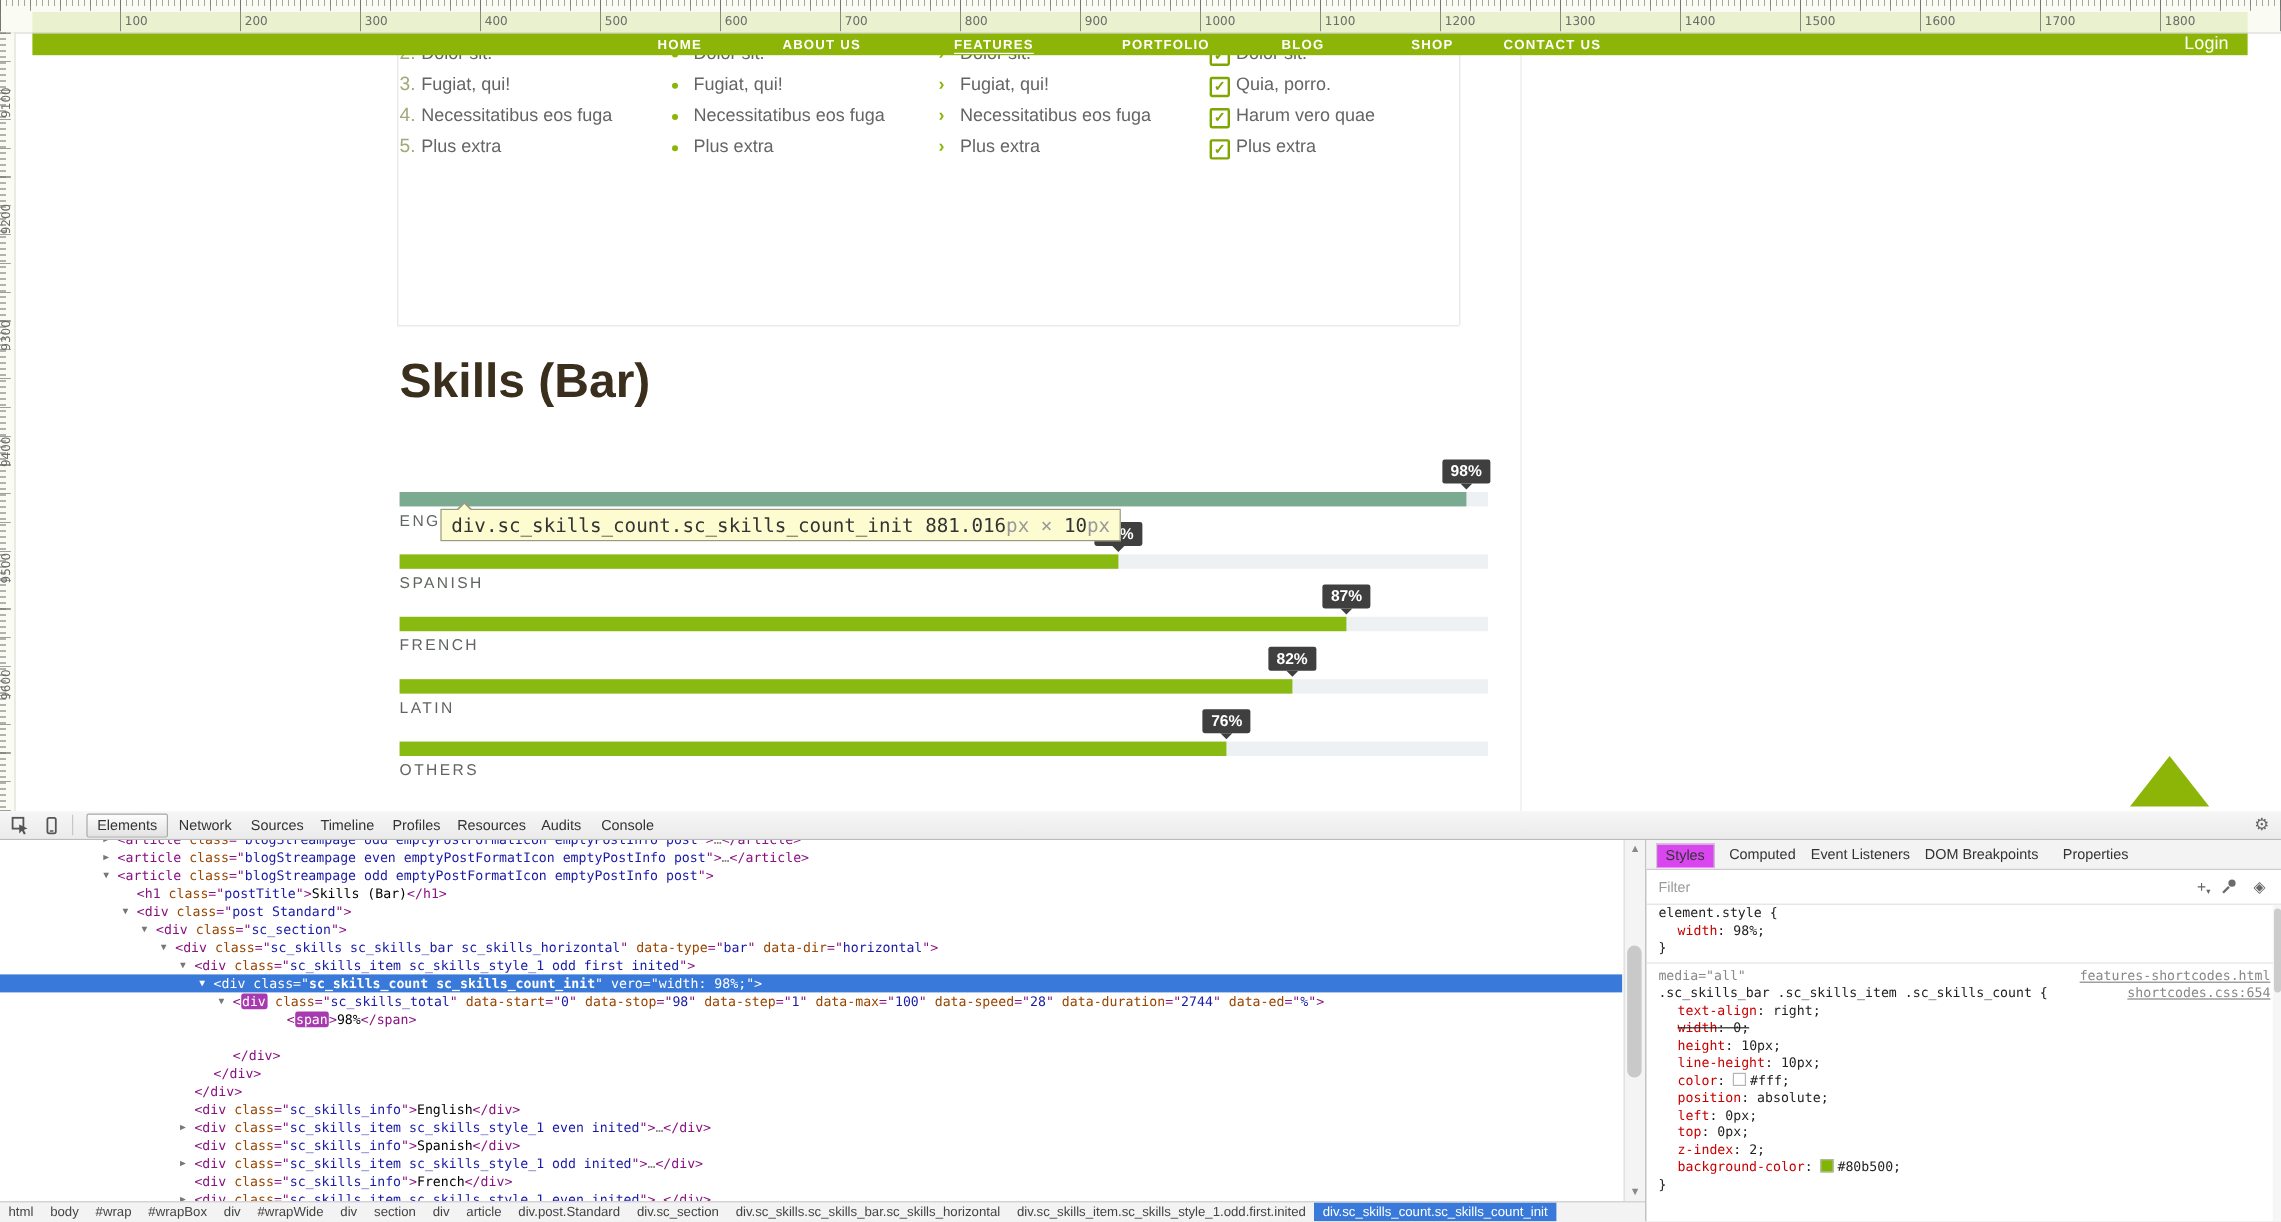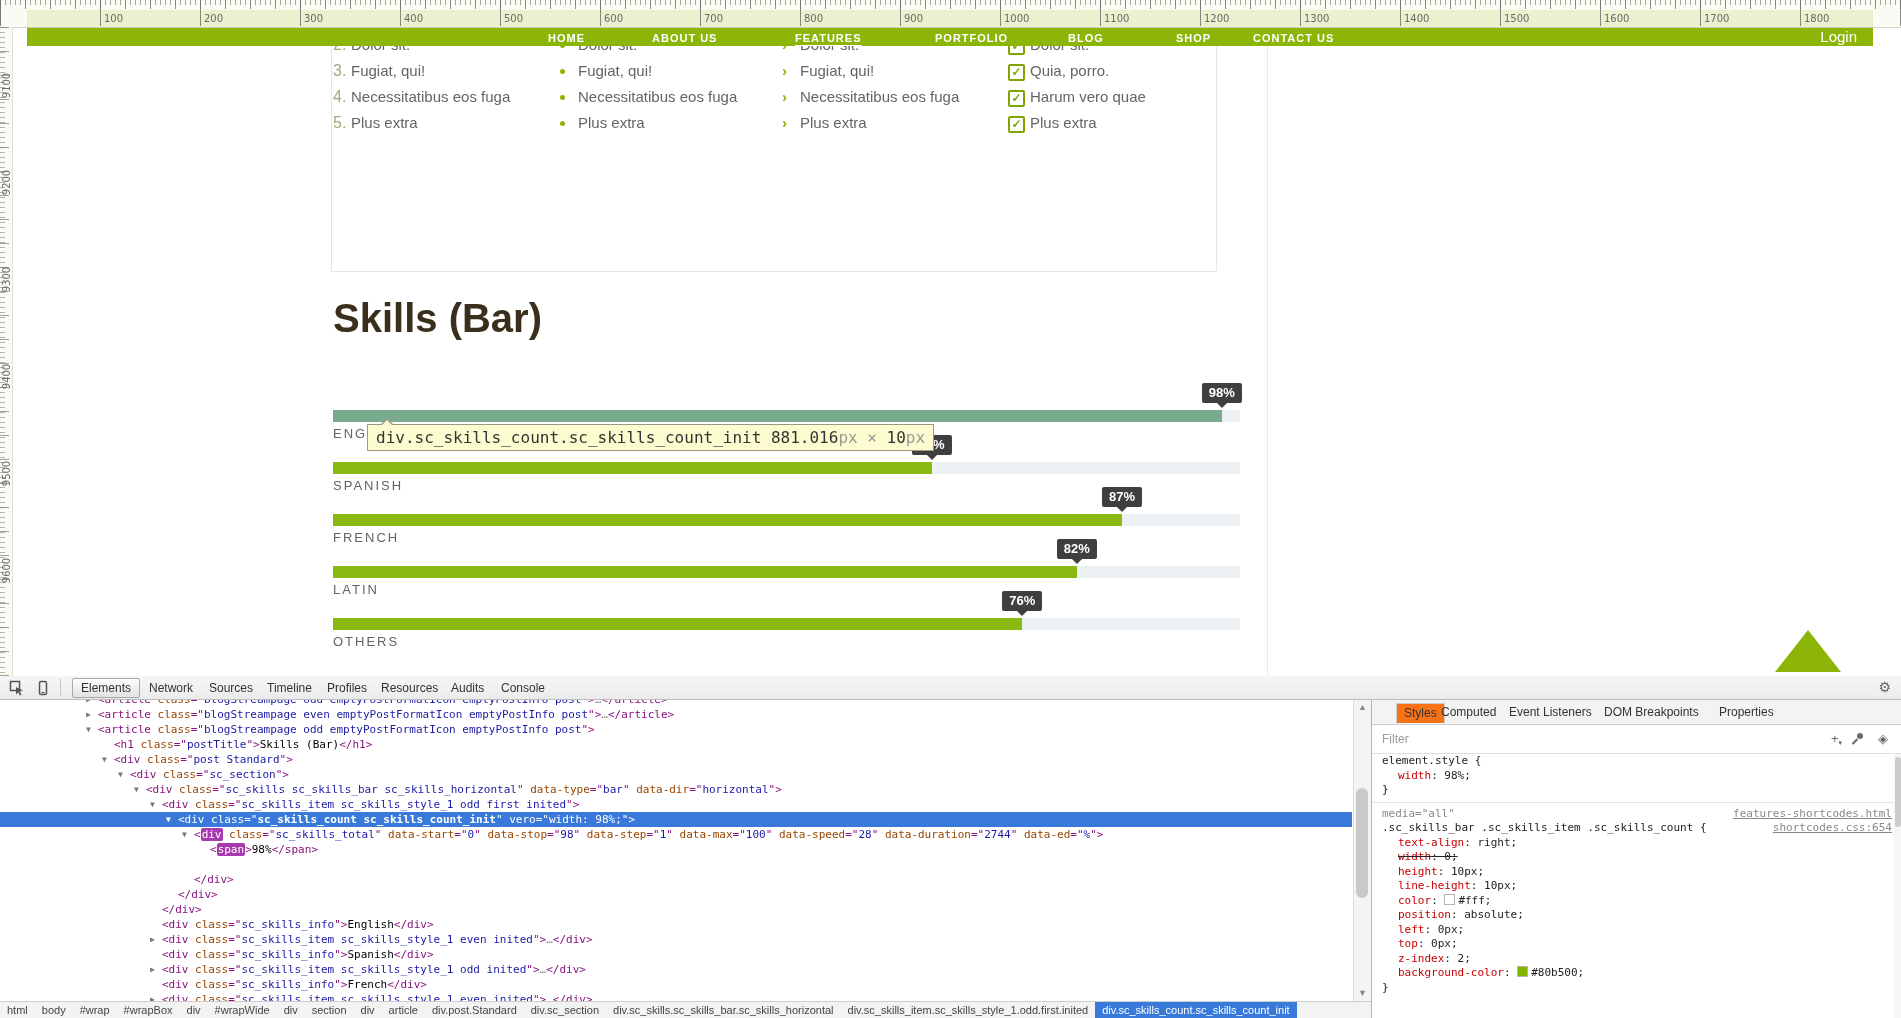--- a/index.html
+++ b/index.html
@@ -103,21 +103,21 @@
   .dt-vscroll .thumb{position:absolute;left:2px;width:12px;border-radius:6px;background:#c9c9c9;}
 
   .dt-crumbs{position:absolute;left:0;top:301px;width:1371px;height:17px;background:#f3f3f3;
       border-top:1px solid #ccc;white-space:nowrap;overflow:hidden;font-size:11px;color:#444;}
   .crumb{display:inline-block;padding:2px 7px;height:13px;cursor:pointer;}
   .crumb.selected{background:#3879d9;color:#fff;}
 
   .dt-right{position:absolute;left:1371px;top:24px;width:530px;height:318px;background:#fff;border-left:1px solid #b5b5b5;}
   .dt-side-tabs{position:absolute;left:0;top:0;width:530px;height:24px;background:#f3f3f3;border-bottom:1px solid #ccc;}
   .side-tab{position:absolute;top:3px;height:17px;line-height:17px;padding:1px 7px;font-size:12px;color:#333;cursor:pointer;}
-  .side-tab.active{background:#f97316;border:1px solid #ccc;border-bottom-color:#fff;margin-left:16px;}
+  .side-tab.active{background:#d946ef;border:1px solid #ccc;border-bottom-color:#fff;}
   .dt-filter{position:absolute;left:0;top:25px;width:530px;height:28px;border-bottom:1px solid #e0e0e0;}
   .dt-filter .ph{position:absolute;left:10px;top:7px;color:#9b9b9b;font-size:12px;}
   .dt-filter .ficon{position:absolute;top:6px;color:#666;font-size:13px;cursor:pointer;}
   .pin-icon{position:absolute;top:8px;width:12px;height:12px;cursor:pointer;}
   .pin-icon .head{position:absolute;left:5px;top:0;width:6px;height:6px;border-radius:50%;background:#6b6b6b;}
   .pin-icon .stem{position:absolute;left:2px;top:5px;width:2px;height:7px;background:#6b6b6b;transform:rotate(45deg);}
 
   .dt-styles{position:absolute;left:0;top:54px;width:530px;height:264px;overflow:hidden;
       font-family:"DejaVu Sans Mono",monospace;font-size:11px;color:#222;}
   .st-line{position:relative;line-height:14.5px;padding-left:10px;white-space:nowrap;}
@@ -330,21 +330,21 @@
             <span class="tw" style="left: 162px;"><span class="tok-t">&lt;div</span><span class="tok-a"> class</span><span class="tok-t">="</span><span class="tok-v">sc_skills_item sc_skills_style_1 odd first inited</span><span class="tok-t">"&gt;</span></span>
           </div>
           <div class="tree-row selected" style="top: 112px;">
             <span class="tree-arrow" style="left: 166px;">▼</span>
             <span class="tw" style="left: 178px;"><span class="tok-t">&lt;div</span><span class="tok-a"> class</span><span class="tok-t">="</span><span class="tok-vb">sc_skills_count sc_skills_count_init</span><span class="tok-t">"</span><span class="tok-a"> vero</span><span class="tok-t">="</span><span class="tok-v">width: 98%;</span><span class="tok-t">"&gt;</span></span>
           </div>
           <div class="tree-row" style="top: 127px;">
             <span class="tree-arrow" style="left: 182px;">▼</span>
             <span class="tw" style="left: 194px;"><span class="tok-t">&lt;</span><span class="tok-f">div</span><span class="tok-a"> class</span><span class="tok-t">="</span><span class="tok-v">sc_skills_total</span><span class="tok-t">"</span><span class="tok-a"> data-start</span><span class="tok-t">="</span><span class="tok-v">0</span><span class="tok-t">"</span><span class="tok-a"> data-stop</span><span class="tok-t">="</span><span class="tok-v">98</span><span class="tok-t">"</span><span class="tok-a"> data-step</span><span class="tok-t">="</span><span class="tok-v">1</span><span class="tok-t">"</span><span class="tok-a"> data-max</span><span class="tok-t">="</span><span class="tok-v">100</span><span class="tok-t">"</span><span class="tok-a"> data-speed</span><span class="tok-t">="</span><span class="tok-v">28</span><span class="tok-t">"</span><span class="tok-a"> data-duration</span><span class="tok-t">="</span><span class="tok-v">2744</span><span class="tok-t">"</span><span class="tok-a"> data-ed</span><span class="tok-t">="</span><span class="tok-v">%</span><span class="tok-t">"&gt;</span></span>
           </div>
-          <div class="tree-row" style="top: 142px;">
+          <div class="tree-row" style="top: 142px; margin-left: 29px;">
             <span class="tw" style="left: 210px;"><span class="tok-t">&lt;</span><span class="tok-f">span</span><span class="tok-t">&gt;</span><span class="tok-x">98%</span><span class="tok-t">&lt;/span&gt;</span></span>
           </div>
           <div class="tree-row" style="top: 172px;">
             <span class="tw" style="left: 194px;"><span class="tok-t">&lt;/div&gt;</span></span>
           </div>
           <div class="tree-row" style="top: 187px;">
             <span class="tw" style="left: 178px;"><span class="tok-t">&lt;/div&gt;</span></span>
           </div>
           <div class="tree-row" style="top: 202px;">
             <span class="tw" style="left: 162px;"><span class="tok-t">&lt;/div&gt;</span></span>

